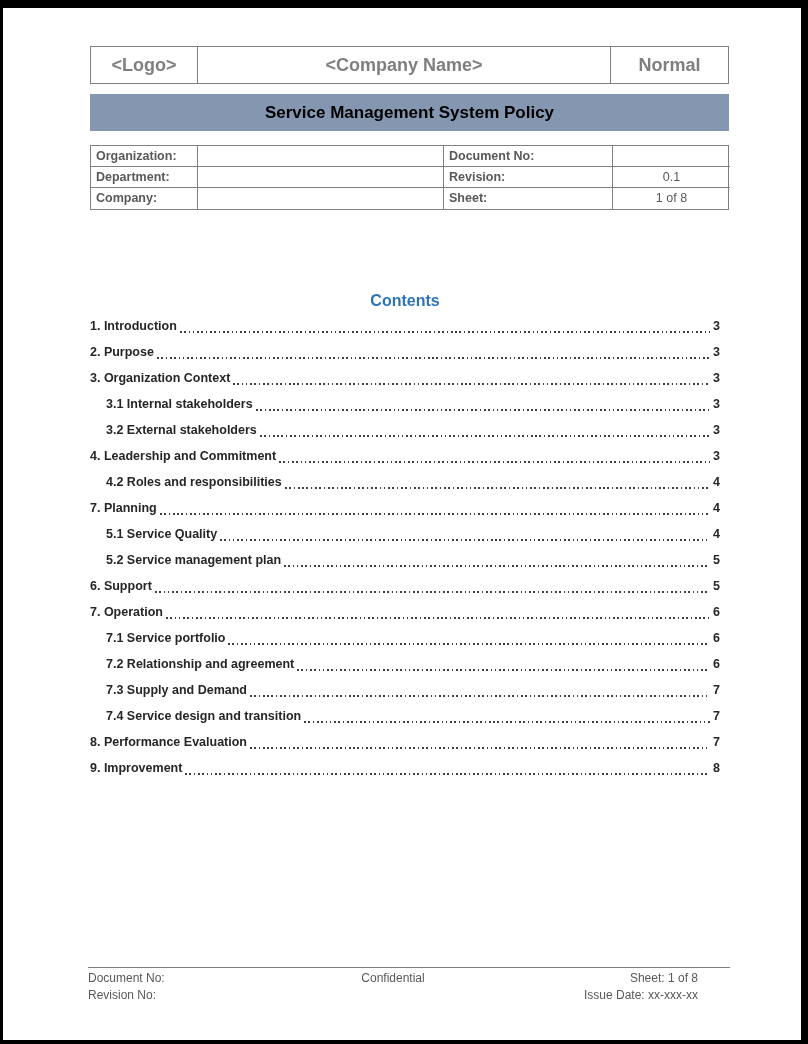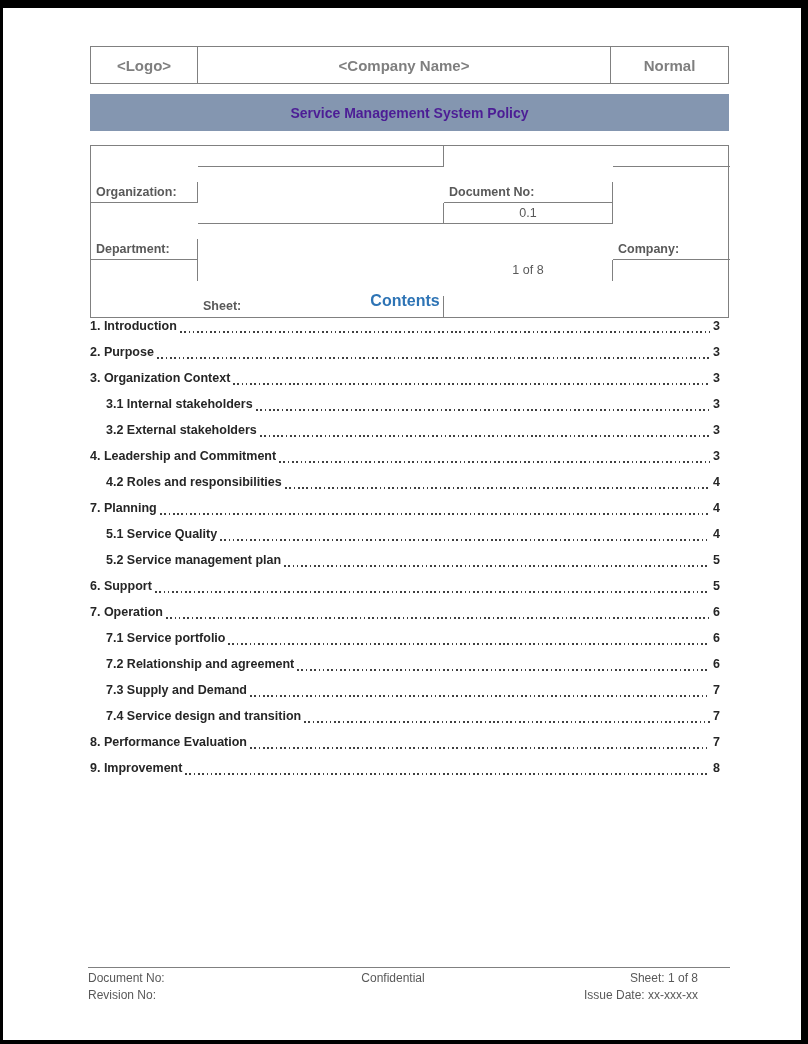--- a/index.html
+++ b/index.html
@@ -32,37 +32,37 @@
     width: 639px; height: 38px;
     box-sizing: border-box;
     display: grid;
     grid-template-columns: 107px 1fr 117px;
     border: 1px solid var(--border-gray);
   }
   .header-cell {
     display: flex;
     align-items: center;
     justify-content: center;
-    font-size: 15px;
+    font-size: 18px;
     font-weight: bold;
     color: var(--header-text);
     border-right: 1px solid var(--border-gray);
   }
   .header-cell:last-child { border-right: none; text-align: right; }
   
   .banner {
     position: absolute;
     left: 87px; top: 86px;
     width: 639px; height: 37px;
     background: var(--banner-bg);
     display: flex;
     align-items: center;
     justify-content: center;
-    color: #4c1d95;
-    font-size: 14px;
+    color: #000000;
+    font-size: 17px;
     font-weight: bold;
   }
   
   .meta-table {
     position: absolute;
     left: 87px; top: 137px;
     width: 639px;
     box-sizing: border-box;
     display: grid;
     grid-template-columns: 107px 246px 169px 117px;
@@ -74,21 +74,21 @@
     font-size: 12.5px;
     box-sizing: border-box;
     padding-left: 5px;
     border-right: 1px solid var(--border-gray);
     border-bottom: 1px solid var(--border-gray);
     overflow: hidden;
     white-space: nowrap;
   }
   .meta-cell:nth-child(4n) { border-right: none; }
   .meta-cell:nth-child(n+9) { border-bottom: none; }
-  .meta-label { font-weight: bold; color: var(--label-gray); margin-top: 36px; }
+  .meta-label { font-weight: bold; color: var(--label-gray); }
   .meta-value-c { text-align: center; padding-left: 0; font-weight: normal; color: var(--label-gray); }
   
   .toc-heading {
     position: absolute;
     left: 87px; top: 284px;
     width: 630px;
     text-align: center;
     color: var(--heading-blue);
     font-size: 16px;
     font-weight: bold;
@@ -148,20 +148,21 @@
   </div>
 
   <div class="meta-table">
     <div class="meta-cell meta-label">Organization:</div>
     <div class="meta-cell"></div>
     <div class="meta-cell meta-label">Document No:</div>
     <div class="meta-cell meta-value-c"></div>
 
     <div class="meta-cell meta-label">Department:</div>
     <div class="meta-cell"></div>
+    <div class="meta-cell meta-label">Revision:</div>
     <div class="meta-cell meta-value-c">0.1</div>
 
     <div class="meta-cell meta-label">Company:</div>
     <div class="meta-cell"></div>
     <div class="meta-cell meta-label">Sheet:</div>
     <div class="meta-cell meta-value-c">1 of 8</div>
   </div>
 
   <div class="toc-heading">Contents</div>
   <div class="toc-list">

